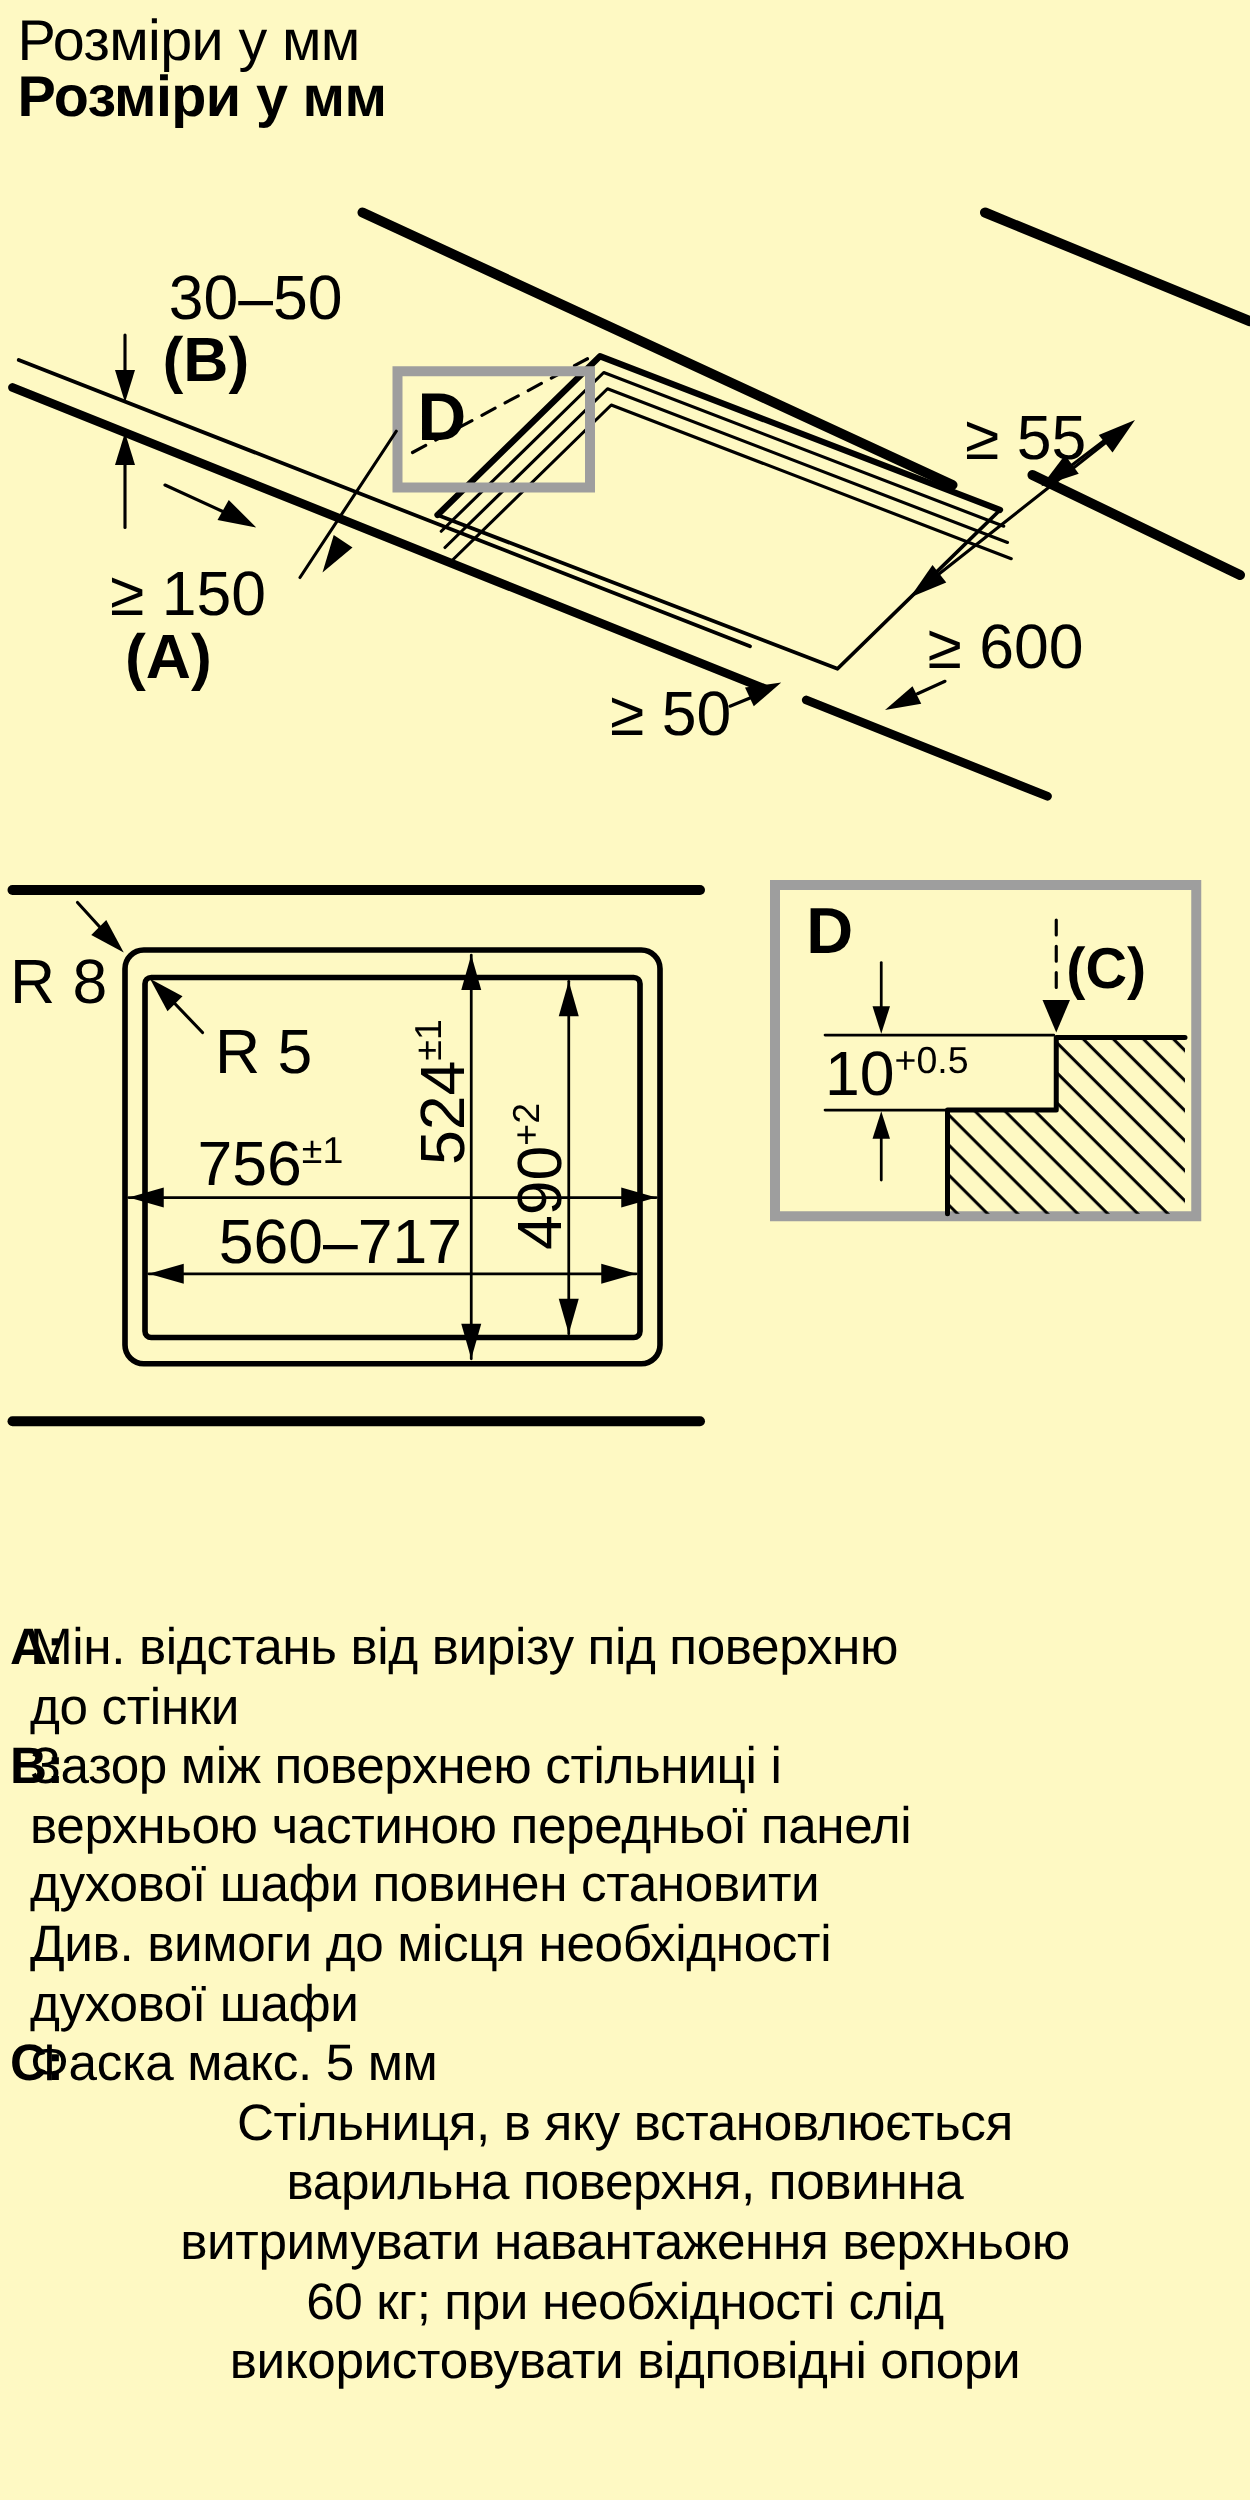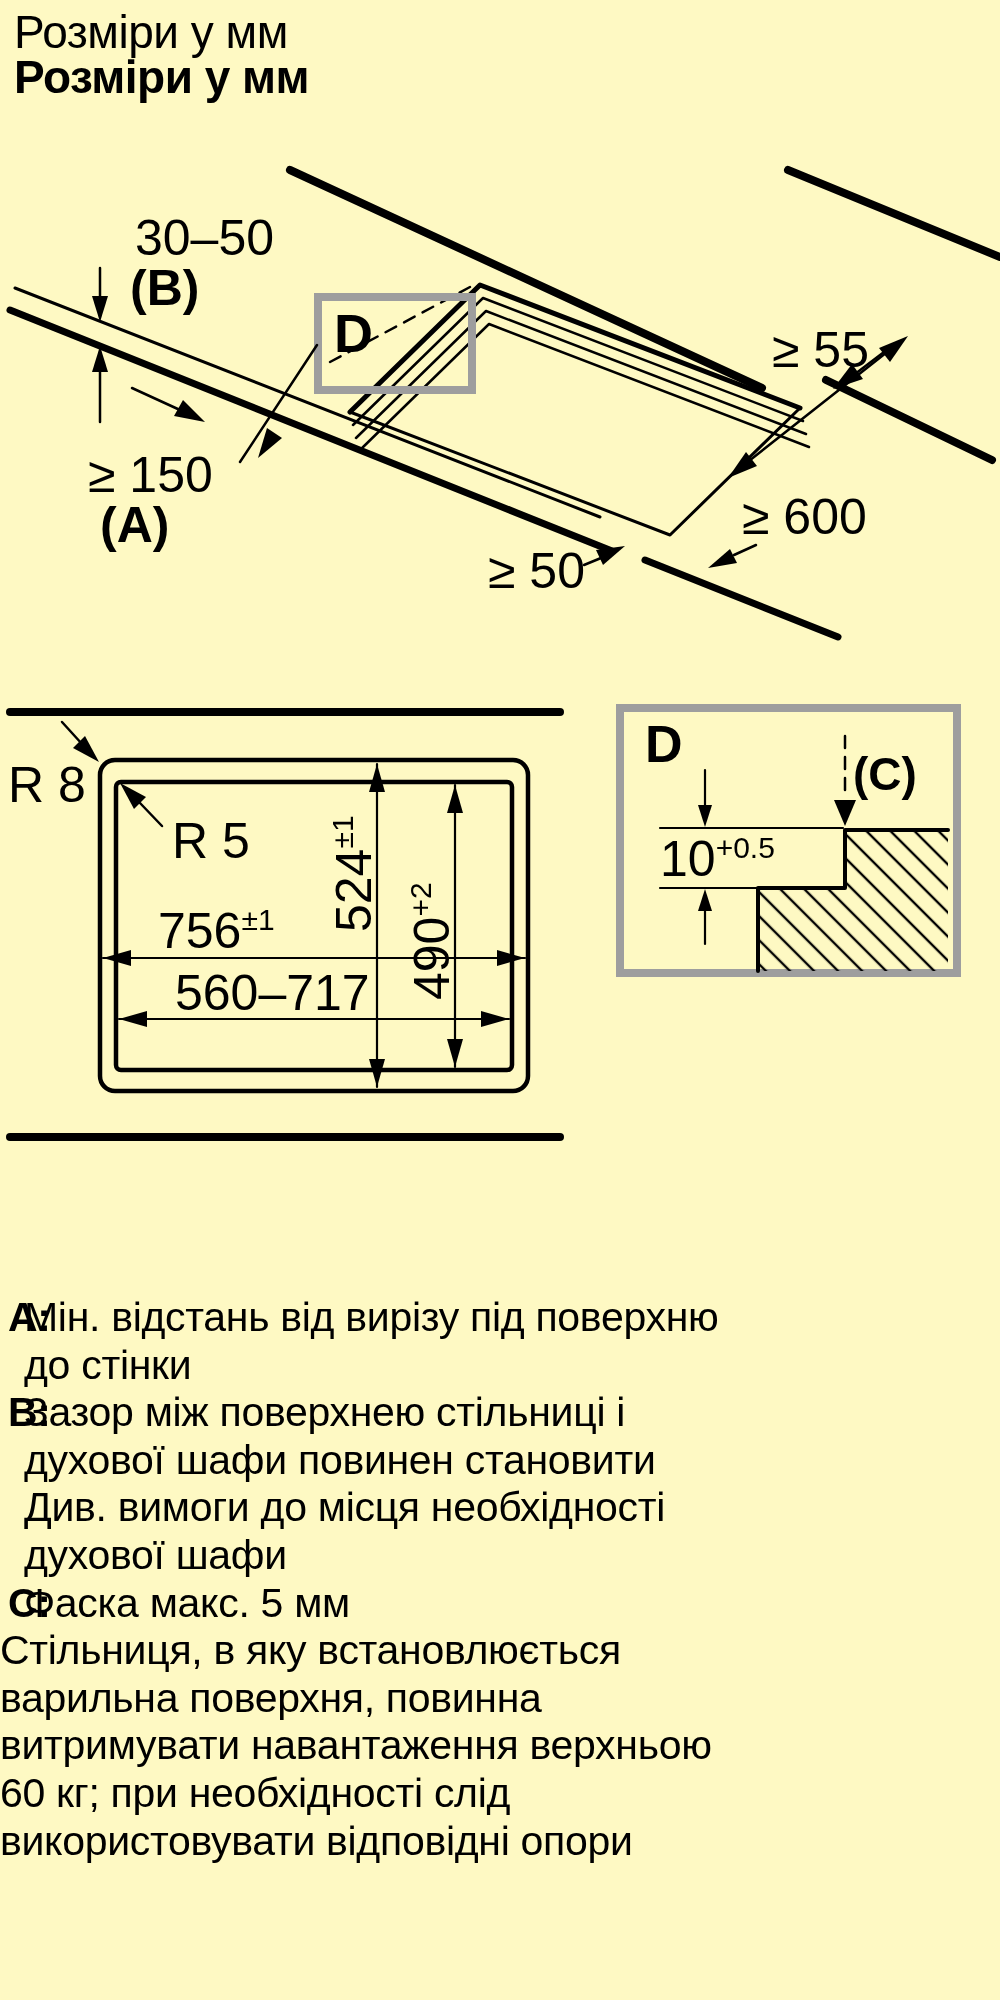--- a/index.html
+++ b/index.html
@@ -23,21 +23,21 @@
   .dimb{font-size:50px;font-weight:bold;}
   .mark{font-size:54px;font-weight:bold;}
   .markd{font-size:52px;font-weight:bold;}
   .refc{font-size:46px;font-weight:bold;}
   .sup{font-size:30px;}
   .dash{stroke-dasharray:12 9;}
   .notes{position:absolute;left:0;top:1294px;width:1000px;font-size:41px;line-height:47.6px;letter-spacing:-0.3px;}
   .note{position:relative;}
   .nkey{position:absolute;left:8px;top:0;font-weight:bold;}
   .nlines{margin-left:24px;}
-  .footer{margin-left:0;}
+  .footer{margin-left:0;text-align:center;}
 </style>
 </head>
 <body>
 
 <div class="page">
 
   <div class="title">
     <div class="t1">Розміри у мм</div>
     <div class="t2">Розміри у мм</div>
   </div>
@@ -162,20 +162,21 @@
       <span class="nkey">A:</span>
       <div class="nlines">
         <div>Мін. відстань від вирізу під поверхню</div>
         <div>до стінки</div>
       </div>
     </div>
     <div class="note">
       <span class="nkey">B:</span>
       <div class="nlines">
         <div>Зазор між поверхнею стільниці і</div>
+        <div>верхньою частиною передньої панелі</div>
         <div>духової шафи повинен становити</div>
         <div>Див. вимоги до місця необхідності</div>
         <div>духової шафи</div>
       </div>
     </div>
     <div class="note">
       <span class="nkey">C:</span>
       <div class="nlines">
         <div>Фаска макс. 5 мм</div>
       </div>

